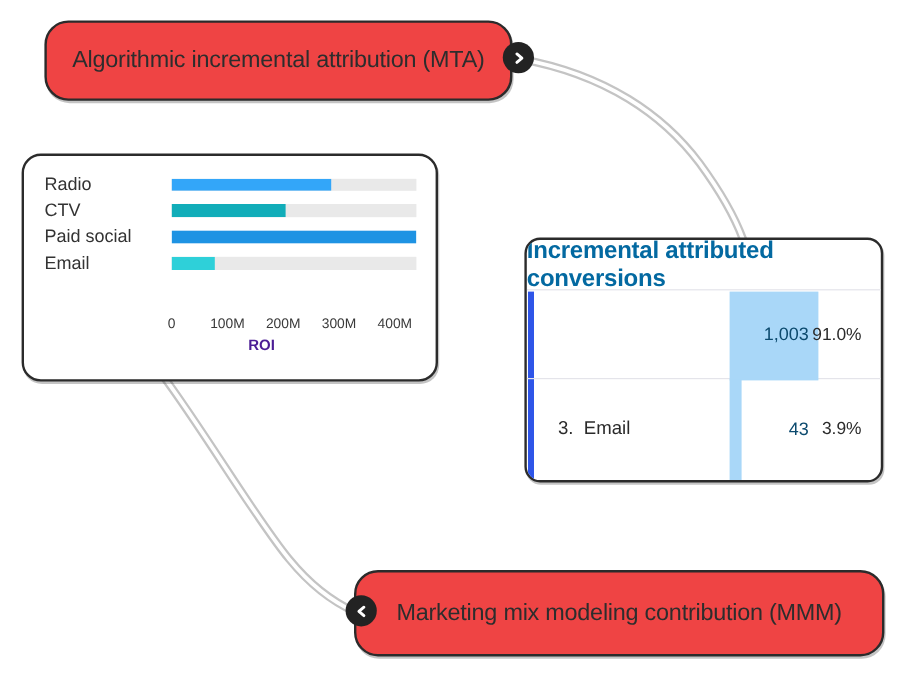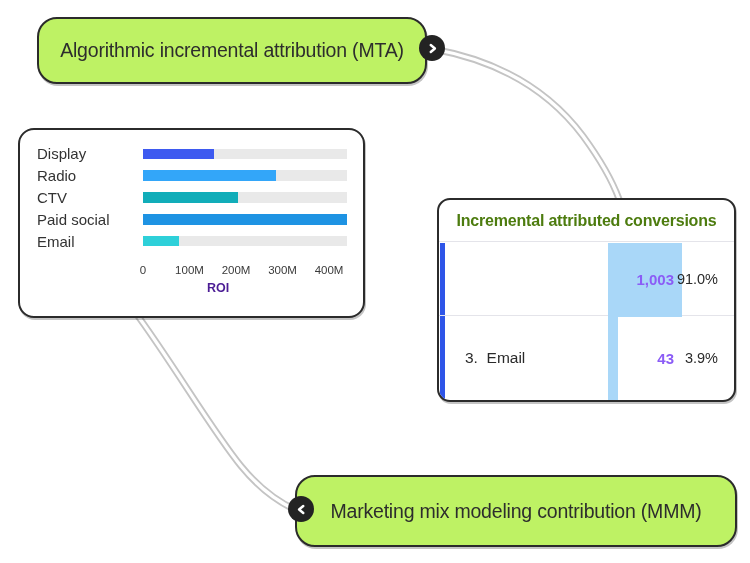--- a/index.html
+++ b/index.html
@@ -6,21 +6,21 @@
   .canvas{
     position:relative;width:750px;height:563px;background:#ffffff;overflow:hidden;
     font-family:"Liberation Sans","DejaVu Sans",sans-serif;color:#2d2d2d;
   }
   svg.connectors{position:absolute;left:0;top:0;z-index:1;}
   .ribbon-outer{fill:none;stroke:#c4c4c4;stroke-width:7;stroke-linecap:round;}
   .ribbon-inner{fill:none;stroke:#ffffff;stroke-width:3.2;stroke-linecap:round;}
 
   
   .node-card{
-    position:absolute;z-index:2;background:#bef264;border:2.5px solid #2b2b2b;border-radius:20px;
+    position:absolute;z-index:2;background:#ef4444;border:2.5px solid #2b2b2b;border-radius:20px;
     display:flex;align-items:center;justify-content:center;
     box-shadow:1px 2px 0 rgba(43,43,43,0.28);
   }
   #mta-card{left:37px;top:17px;width:386px;height:63px;}
   #mmm-card{left:295px;top:475px;width:438px;height:68px;}
   .node-label{font-size:19.5px;letter-spacing:-0.2px;color:#2d2d2d;white-space:nowrap;}
 
   .port{
     position:absolute;z-index:4;width:26px;height:26px;background:#232323;border-radius:50%;
     display:flex;align-items:center;justify-content:center;
@@ -45,33 +45,33 @@
   .chart-track{flex:1;height:10.5px;background:#e9e9e9;position:relative;overflow:hidden;}
   .chart-fill{display:block;height:100%;width:0;}
   .chart-axis{position:absolute;top:134px;left:123px;width:200px;height:16px;}
   .x-tick{position:absolute;top:0;transform:translateX(-50%);font-size:11.5px;color:#3a3a3a;white-space:nowrap;}
   .axis-title{position:absolute;top:151px;left:198px;transform:translateX(-50%);
     font-size:12.5px;font-weight:bold;color:#4c1d95;}
 
   
   .table-title{
     height:41px;display:flex;align-items:center;justify-content:center;
-    font-size:16px;font-weight:bold;letter-spacing:-0.2px;color:#4d7c0f;
+    font-size:20px;font-weight:bold;letter-spacing:-0.2px;color:#0369a1;
     border-bottom:1.5px solid #e4e4ea;
   }
   .table-accent{position:absolute;left:1px;top:42.5px;bottom:0;width:5px;}
   .table-rows{position:absolute;top:42.5px;left:0;right:0;bottom:0;display:flex;flex-direction:column;}
   .table-row{position:relative;flex:1;border-bottom:1.5px solid #e4e4ea;}
   .table-row:last-child{flex:1.15;border-bottom:none;}
   .row-bar{position:absolute;left:169px;top:0;bottom:-1.5px;}
   .table-row:last-child .row-bar{bottom:0;}
   .row-label{position:absolute;left:26px;top:50%;transform:translateY(-50%);
     font-size:15.5px;color:#2a2a2a;white-space:pre;}
   .row-value{position:absolute;right:60px;top:50%;transform:translateY(-50%);
-    font-size:15px;font-weight:bold;color:#8b5cf6;}
+    font-size:15px;font-weight:normal;color:#0c4a6e;}
   .row-pct{position:absolute;right:16px;top:50%;transform:translateY(-50%);
     font-size:14.5px;color:#2a2a2a;}
 </style>
 </head>
 <body>
 
 <div class="canvas">
 
   <svg class="connectors" width="750" height="563">
     <g>
@@ -88,26 +88,20 @@
     <span class="node-label">Algorithmic incremental attribution (MTA)</span>
   </div>
   <div class="port" id="mta-port">
     <svg class="chev" viewBox="0 0 10 10">
       <path d="M3.4 1.8 L7.2 5 L3.4 8.2"></path>
     </svg>
   </div>
 
   <div class="panel" id="chart-card">
     <div class="chart-rows" id="chart-rows">
-    <div class="chart-row">
-      <span class="chart-row-label">Display</span>
-      <span class="chart-track" style="background: rgb(233, 233, 233);">
-        <span class="chart-fill" style="width: 34.8837%; background: rgb(62, 90, 240);"></span>
-      </span>
-    </div>
 
     <div class="chart-row">
       <span class="chart-row-label">Radio</span>
       <span class="chart-track" style="background: rgb(233, 233, 233);">
         <span class="chart-fill" style="width: 65.1163%; background: rgb(51, 166, 249);"></span>
       </span>
     </div>
 
     <div class="chart-row">
       <span class="chart-row-label">CTV</span>

